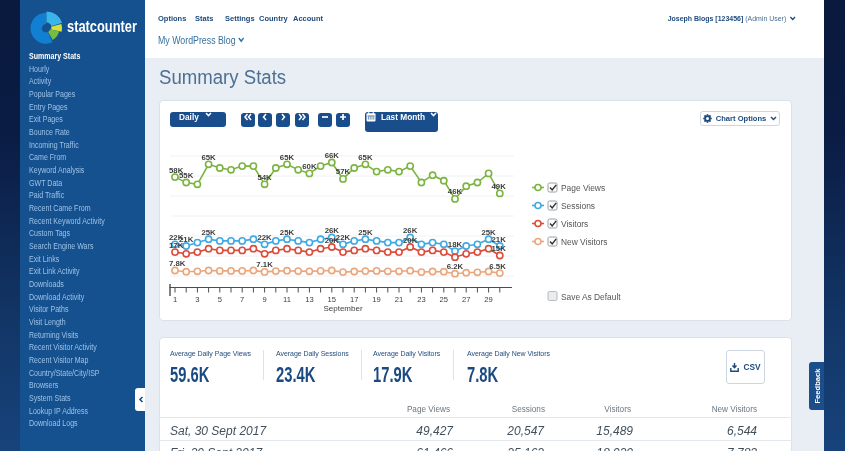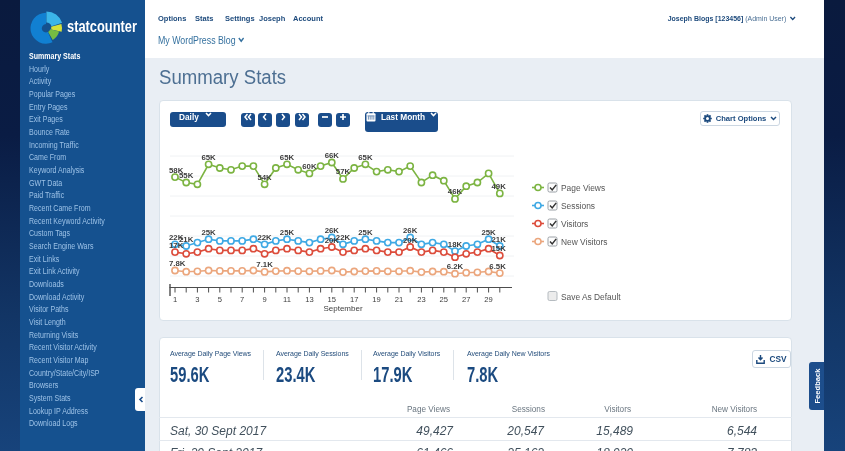--- a/index.html
+++ b/index.html
@@ -71,21 +71,21 @@
   </ul>
 <div id="tab"><svg width="12" height="23">
       <path d="M7.5 9 L5 11.5 L7.5 14" stroke="#1a4d8b" stroke-width="1.6" fill="none"></path>
     </svg></div>
 
 <div id="topbar"></div>
 <div id="content"></div>
 <div class="nav" style="left:158px">Options</div>
 <div class="nav" style="left:195px">Stats</div>
 <div class="nav" style="left:225px">Settings</div>
-<div class="nav" style="left:259px">Joseph</div>
+<div class="nav" style="left:259px">Country</div>
 <div class="nav" style="left:293px">Account</div>
 <div class="nav" style="right:49px;transform:scaleX(0.93);transform-origin:right top">Joseph Blogs [123456] <span style="font-weight:normal;color:#4a6f94">(Admin User)</span>
  <svg width="7" height="5" style="margin-left:1px">
       <path d="M1 1 L3.5 3.6 L6 1" stroke="#1d4a7c" stroke-width="1.4" fill="none"></path>
     </svg></div>
 <div id="blog"><span style="display:inline-flex;align-items:center;transform:scaleX(0.8);transform-origin:left center">My WordPress Blog&nbsp;<svg width="8" height="6">
         <path d="M1 1 L4 4.2 L7 1" stroke="#35719f" stroke-width="1.7" fill="none"></path>
       </svg></span></div>
 <h1>Summary Stats</h1>
 
@@ -407,21 +407,21 @@
 <div class="stat-num" style="left:170px;top:362px">59.6K</div>
 <div class="stat-label" style="left:276px;top:350px">Average Daily Sessions</div>
 <div class="stat-num" style="left:276px;top:362px">23.4K</div>
 <div class="stat-label" style="left:373px;top:350px">Average Daily Visitors</div>
 <div class="stat-num" style="left:373px;top:362px">17.9K</div>
 <div class="stat-label" style="left:467px;top:350px">Average Daily New Visitors</div>
 <div class="stat-num" style="left:467px;top:362px">7.8K</div>
 <div class="vdiv" style="left:263px"></div>
 <div class="vdiv" style="left:361px"></div>
 <div class="vdiv" style="left:453px"></div>
-<div class="wbtn" style="left:752px;top:350px;width:39px;height:18px">
+<div class="wbtn" style="left:726px;top:350px;width:39px;height:34px">
  <svg width="9" height="9" style="margin-right:4px">
       <path d="M4.5 0 L4.5 4 M2.5 2.5 L4.5 4.8 L6.5 2.5" stroke="#1c4a7e" stroke-width="1.4" fill="none"></path>
       <path d="M0.8 5 L0.8 8.2 L8.2 8.2 L8.2 5" stroke="#1c4a7e" stroke-width="1.4" fill="none"></path>
     </svg>CSV</div>
 
 <div class="th" style="left:390px;top:405px;width:60px;text-align:right">Page Views</div>
 <div class="th" style="left:495px;top:405px;width:50px;text-align:right">Sessions</div>
 <div class="th" style="left:581px;top:405px;width:50px;text-align:right">Visitors</div>
 <div class="th" style="left:707px;top:405px;width:50px;text-align:right">New Visitors</div>
 <div class="hline" style="top:417px"></div>

